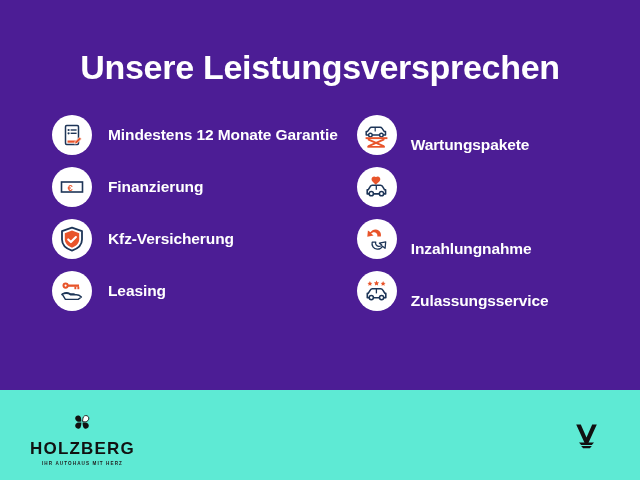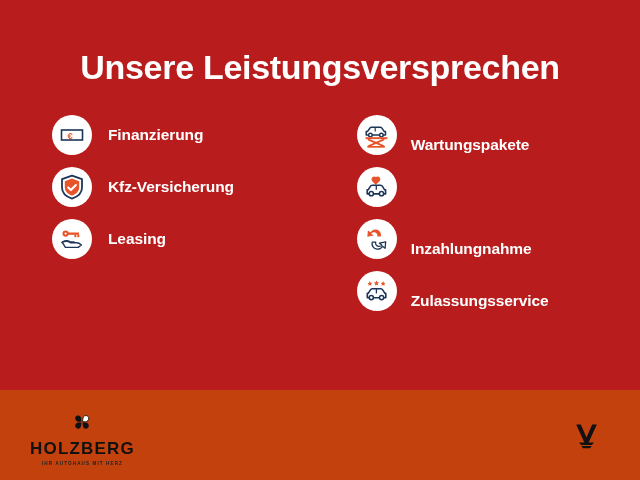--- a/index.html
+++ b/index.html
@@ -9,21 +9,21 @@
     overflow: hidden;
     background: #ffffff;
   }
   #page {
     position: relative;
     width: 640px; height: 480px;
     display: flex; flex-direction: column;
   }
   
   .hero {
-    background: #b91c1c;
+    background: #4c1d95;
     height: 390px;
     position: relative;
     padding: 0;
   }
   .hero-title {
     color: #ffffff;
     font-size: 34px;
     font-weight: bold;
     letter-spacing: -0.3px;
     text-align: center;
@@ -60,21 +60,21 @@
     font-weight: bold;
     margin-left: 16px;
     white-space: nowrap;
     letter-spacing: -0.1px;
   }
   .col-right .feature-label { margin-left: 14px; margin-top: 20px; }
 
   
   .footer {
     flex: 1;
-    background: #c2410c;
+    background: #5eead4;
     display: flex;
     align-items: center;
     justify-content: space-between;
     padding: 0 18px 0 30px;
     position: relative;
   }
   .brand-left {
     display: flex;
     flex-direction: column;
     align-items: center;
@@ -117,20 +117,34 @@
 <div id="page">
 
   <div class="hero">
 
     <div class="hero-title">Unsere Leistungsversprechen</div>
 
     <div class="cols">
 
       <div class="col col-left">
 
+        <div class="feature">
+          <span class="badge">
+            <svg width="24" height="24" viewBox="0 0 24 24">
+              <rect x="5.5" y="2.5" width="13" height="19" rx="1.2" fill="#ffffff" stroke="#1d3557" stroke-width="1.5"></rect>
+              <circle cx="8.6" cy="7" r="1.1" fill="#1d3557"></circle>
+              <rect x="10.6" y="6.3" width="6" height="1.4" fill="#1d3557"></rect>
+              <circle cx="8.6" cy="10.3" r="1.1" fill="#1d3557"></circle>
+              <rect x="10.6" y="9.6" width="6" height="1.4" fill="#1d3557"></rect>
+              <path d="M7.5 17.5 h8.5 v2.2 h-8.5 z" fill="#e8542a"></path>
+              <path d="M15 18.6 l4.6 -4.6 1.9 1.9 -4.6 4.6 -2.3 0.6 z" fill="#e8542a" stroke="#ffffff" stroke-width="0.7"></path>
+            </svg>
+          </span>
+          <span class="feature-label">Mindestens 12 Monate Garantie</span>
+        </div>
 
 
         <div class="feature">
           <span class="badge">
             <svg width="26" height="26" viewBox="0 0 26 26">
               <rect x="2.5" y="8" width="21" height="10" fill="#ffffff" stroke="#1d3557" stroke-width="1.6"></rect>
               <text x="8.6" y="16.7" font-family="Liberation Sans, sans-serif" font-size="9.5" font-weight="bold" fill="#e8542a">€</text>
             </svg>
           </span>
           <span class="feature-label">Finanzierung</span>

